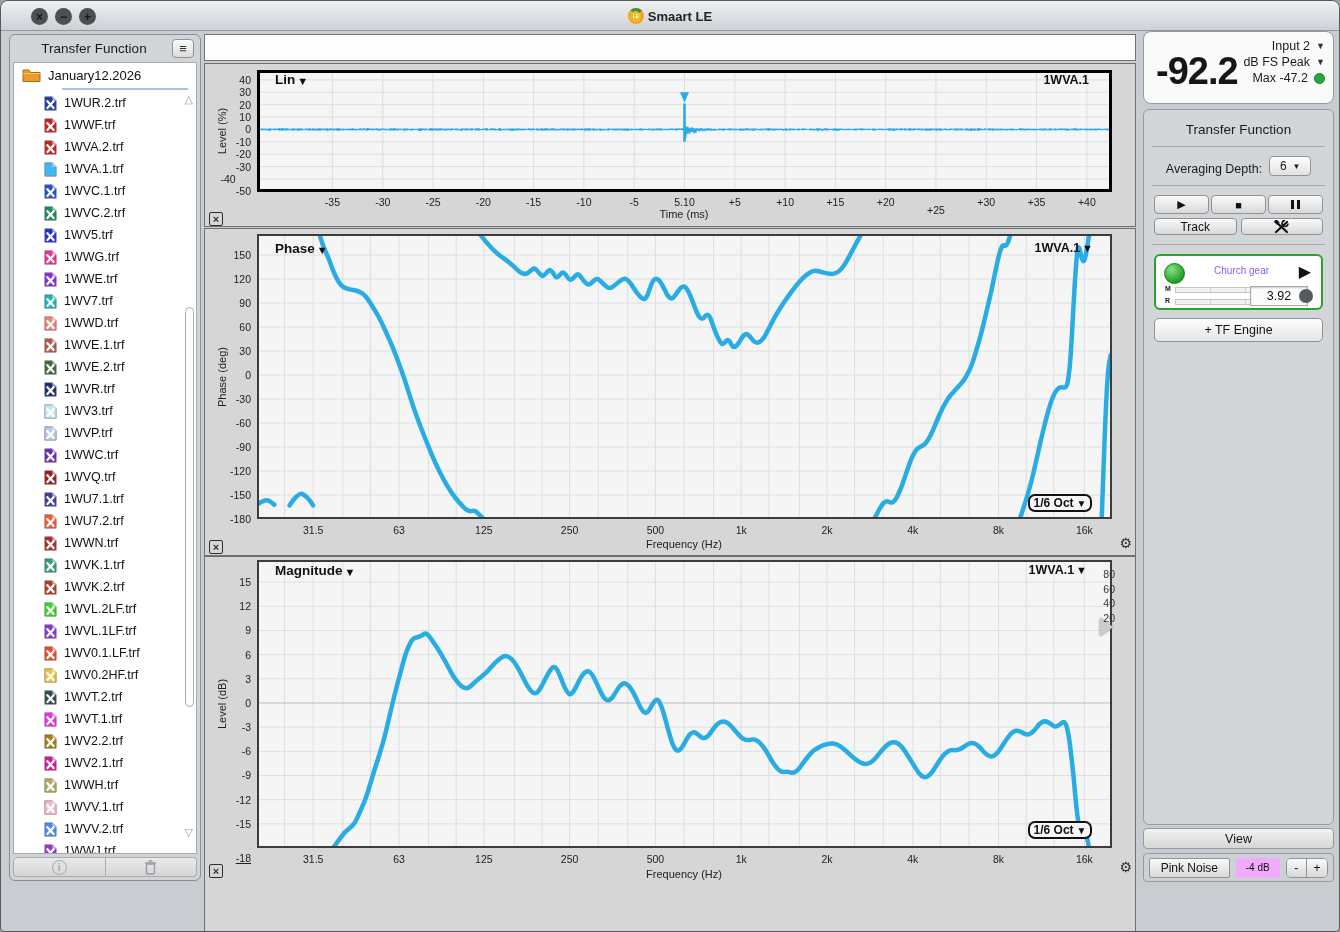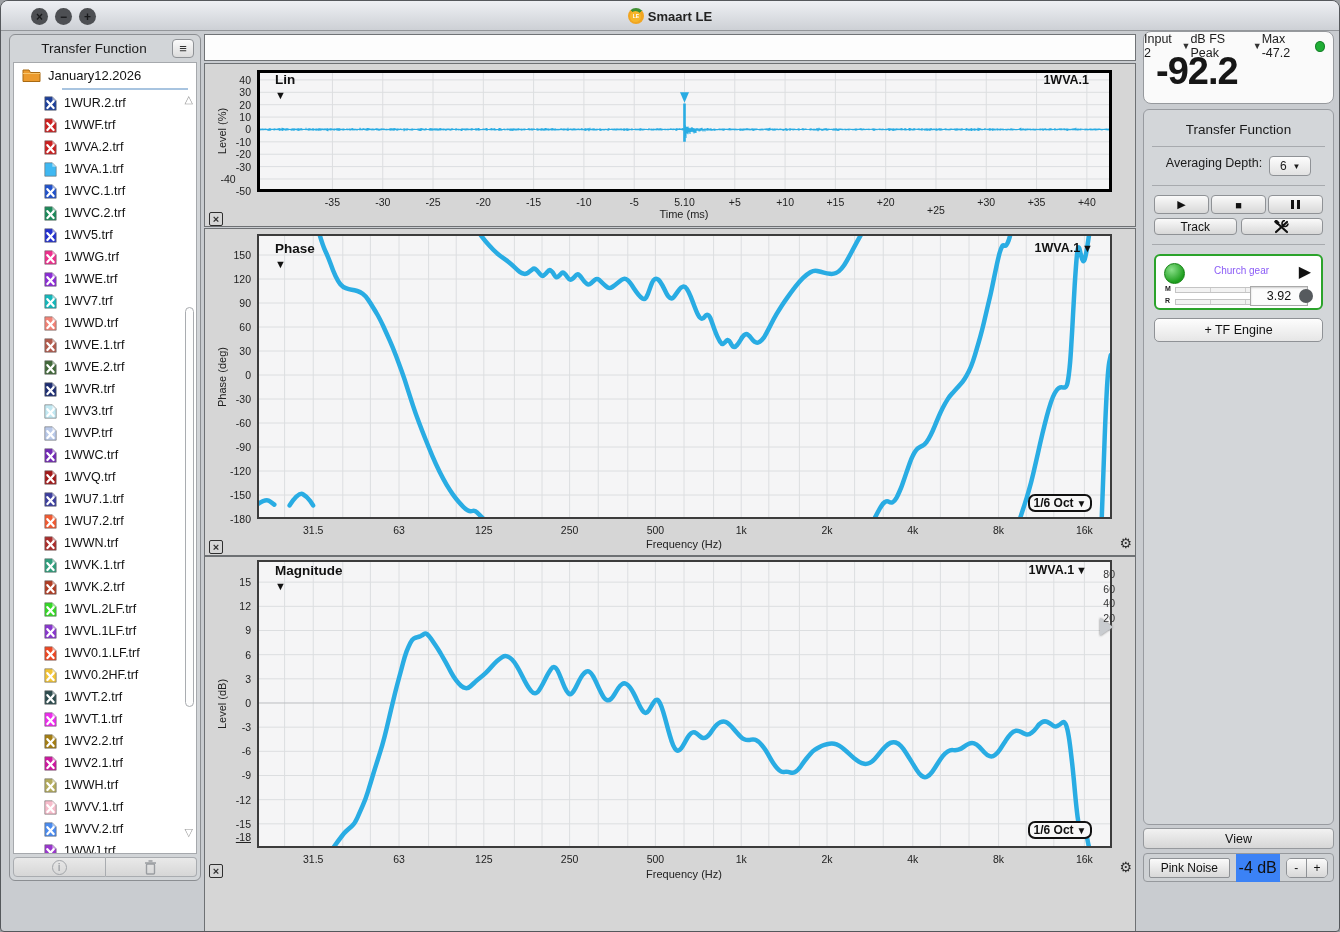--- a/index.html
+++ b/index.html
@@ -46,21 +46,21 @@
     display:flex;align-items:center;justify-content:center;color:#a2a5a9;font-weight:bold;}
   
   .chartcol{position:absolute;left:203px;top:33px;width:932px;height:848px;}
   .chart-strip{position:absolute;left:0;top:0;width:932px;height:27px;background:#fdfdfd;
     border:1px solid #707376;}
   .panel{position:absolute;left:0;width:932px;background:#d6d6d6;border:1px solid #6e7174;}
   #panel-ir{top:29px;height:164px;}
   #panel-phase{top:194px;height:328px;}
   #panel-mag{top:522px;height:416px;}
   .plot-svg{position:absolute;left:52px;display:block;}
-  .chart-title{position:absolute;left:70px;font-size:13.5px;font-weight:bold;color:#111;display:flex;gap:2px;align-items:flex-start;flex-direction:column;}
+  .chart-title{position:absolute;left:70px;font-size:13.5px;font-weight:bold;color:#111;display:flex;gap:2px;align-items:flex-end;}
   .chart-title .dd{font-size:11px;}
   .trace-label{position:absolute;font-size:12.5px;font-weight:bold;color:#111;display:flex;gap:2px;align-items:center;}
   .trace-label .dd{font-size:11px;}
   .ylab{position:absolute;font-size:11px;color:#222;transform:translate(-50%,-50%) rotate(-90deg);white-space:nowrap;}
   .xlab{position:absolute;font-size:11px;color:#222;transform:translateX(-50%);white-space:nowrap;}
   .tick{position:absolute;font-size:10.5px;color:#222;}
   .ytick{width:46px;text-align:right;}
   .xtick{width:54px;text-align:center;transform:translateX(-50%);}
   .rtick{width:24px;text-align:right;color:#333;}
   .close-box{position:absolute;left:4px;width:14px;height:14px;border:1.5px solid #2f2f2f;border-radius:2px;
@@ -69,29 +69,29 @@
   .oct-badge{position:absolute;width:64px;height:18px;border:2px solid #111;border-radius:7px;background:#f7f7f7;
     display:flex;align-items:center;justify-content:center;gap:3px;font-size:12px;font-weight:bold;color:#111;}
   .oct-badge .dd{font-size:10px;}
   .scale-handle{position:absolute;width:0;height:0;border-top:9px solid transparent;border-bottom:9px solid transparent;
     border-left:13px solid #c9ccd0;filter:drop-shadow(0 0 1px #777);}
   
   .rightcol{position:absolute;left:1138px;top:30px;width:202px;height:851px;}
   .meterbox{position:absolute;left:4px;top:0;width:191px;height:73px;background:#fafafa;border:1px solid #96999d;
     border-radius:8px;}
   .meter-value{position:absolute;left:12px;top:18px;font-size:38px;font-weight:bold;color:#161616;letter-spacing:-1px;}
-  .meter-rows{position:absolute;right:8px;top:6px;display:flex;flex-direction:row;align-items:flex-end;}
+  .meter-rows{position:absolute;right:8px;top:6px;display:flex;flex-direction:column;align-items:flex-end;}
   .meter-row{display:flex;align-items:center;gap:6px;font-size:12.5px;color:#1c1c1c;height:16px;}
   .meter-row .dd{font-size:9px;color:#333;}
   .green-dot{width:11px;height:11px;border-radius:50%;background:#1fae35;border:1px solid #128026;}
   .tfbox{position:absolute;left:4px;top:78px;width:191px;height:716px;background:#d3d6d9;
     border:1px solid #989ba0;border-radius:6px;}
   .tf-title{text-align:center;font-size:13.5px;color:#1a1a1a;margin-top:12px;}
   .tf-hr{height:1px;background:#a7aaae;margin:9px 8px;}
-  .avg-row{display:flex;align-items:flex-start;justify-content:center;gap:7px;font-size:12.5px;color:#1a1a1a;}
+  .avg-row{display:flex;align-items:flex-end;justify-content:center;gap:7px;font-size:12.5px;color:#1a1a1a;}
   .avg-select{width:42px;height:20px;border:1px solid #8f9296;border-radius:4px;background:linear-gradient(#fdfdfd,#e2e2e2);
     display:flex;align-items:center;justify-content:center;gap:6px;font-size:12px;}
   .avg-select .dd{font-size:8px;}
   .transport{display:flex;gap:2px;margin:0 10px;}
   .tbtn{flex:1;height:19px;border:1px solid #8f9296;border-radius:4px;background:linear-gradient(#fafafa,#d8d8d8);
     display:flex;align-items:center;justify-content:center;font-size:11px;color:#111;}
   .pause-bars{display:flex;gap:2.5px;}
   .pause-bars b{width:3px;height:9px;background:#111;display:block;}
   .row2{display:flex;gap:4px;margin:4px 10px 0 10px;}
   .rbtn{flex:1;height:17px;border:1px solid #8f9296;border-radius:4px;background:linear-gradient(#fafafa,#d8d8d8);
@@ -110,22 +110,22 @@
   .tf-engine-btn{margin:8px 10px 0 10px;height:24px;border:1px solid #8f9296;border-radius:5px;
     background:linear-gradient(#fdfdfd,#e6e6e6);display:flex;align-items:center;justify-content:center;
     font-size:12.5px;color:#111;}
   .viewbar{position:absolute;left:4px;top:797px;width:191px;height:21px;border:1px solid #96999d;border-radius:4px;
     background:linear-gradient(#f2f2f2,#d6d6d6);display:flex;align-items:center;justify-content:center;
     font-size:12.5px;color:#111;}
   .pnrow{position:absolute;left:4px;top:822px;width:191px;height:29px;border:1px solid #96999d;border-radius:4px;
     background:#ced1d4;display:flex;align-items:center;padding:0 5px;gap:6px;}
   .pn-btn{width:84px;height:20px;border:1px solid #8f9296;border-radius:2px;background:linear-gradient(#fafafa,#d8d8d8);
     display:flex;align-items:center;justify-content:center;font-size:12px;color:#111;}
-  .pn-val{width:46px;height:28px;background:#3b82f6;display:flex;align-items:center;justify-content:center;
-    font-size:16px;color:#111;}
+  .pn-val{width:46px;height:20px;background:#f0abfc;display:flex;align-items:center;justify-content:center;
+    font-size:10px;color:#111;}
   .pn-step{display:flex;height:20px;border:1px solid #8f9296;border-radius:5px;overflow:hidden;}
   .pn-step div{width:21px;display:flex;align-items:center;justify-content:center;font-size:12px;color:#111;
     background:linear-gradient(#fafafa,#d8d8d8);}
   .pn-step div:first-child{border-right:1px solid #8f9296;}
   
   .bottombar{position:absolute;left:8px;top:886px;width:1324px;height:40px;background:#c5c8cb;
     border:1px solid #7e8184;border-radius:10px;box-shadow:inset 0 1px 0 #e8eaec;}
   .bb-inner{display:flex;justify-content:space-between;align-items:center;height:100%;padding:0 14px;}
   .bb-btn{width:117px;height:29px;border:1px solid #8f9296;border-radius:6px;
     background:linear-gradient(#f4f4f4,#d3d3d3);display:flex;align-items:center;justify-content:center;
@@ -747,21 +747,21 @@
         <div class="tick ytick" style="left: 0px; top: 43.3217px;">12</div>
         <div class="tick ytick" style="left: 0px; top: 67.4895px;">9</div>
         <div class="tick ytick" style="left: 0px; top: 91.6573px;">6</div>
         <div class="tick ytick" style="left: 0px; top: 115.825px;">3</div>
         <div class="tick ytick" style="left: 0px; top: 139.993px;">0</div>
         <div class="tick ytick" style="left: 0px; top: 164.161px;">-3</div>
         <div class="tick ytick" style="left: 0px; top: 188.329px;">-6</div>
         <div class="tick ytick" style="left: 0px; top: 212.497px;">-9</div>
         <div class="tick ytick" style="left: 0px; top: 236.664px;">-12</div>
         <div class="tick ytick" style="left: 0px; top: 260.832px;">-15</div>
-        <div class="tick ytick" style="left: 0px; top: 274px; text-decoration: underline;">-18</div>
+        <div class="tick ytick" style="left: 0px; top: 295px; text-decoration: underline;">-18</div>
         <div class="tick xtick" style="left: 108.225px; top: 296px;">31.5</div>
         <div class="tick xtick" style="left: 194.019px; top: 296px;">63</div>
         <div class="tick xtick" style="left: 278.826px; top: 296px;">125</div>
         <div class="tick xtick" style="left: 364.619px; top: 296px;">250</div>
         <div class="tick xtick" style="left: 450.413px; top: 296px;">500</div>
         <div class="tick xtick" style="left: 536.206px; top: 296px;">1k</div>
         <div class="tick xtick" style="left: 622px; top: 296px;">2k</div>
         <div class="tick xtick" style="left: 707.794px; top: 296px;">4k</div>
         <div class="tick xtick" style="left: 793.587px; top: 296px;">8k</div>
         <div class="tick xtick" style="left: 879.381px; top: 296px;">16k</div>

